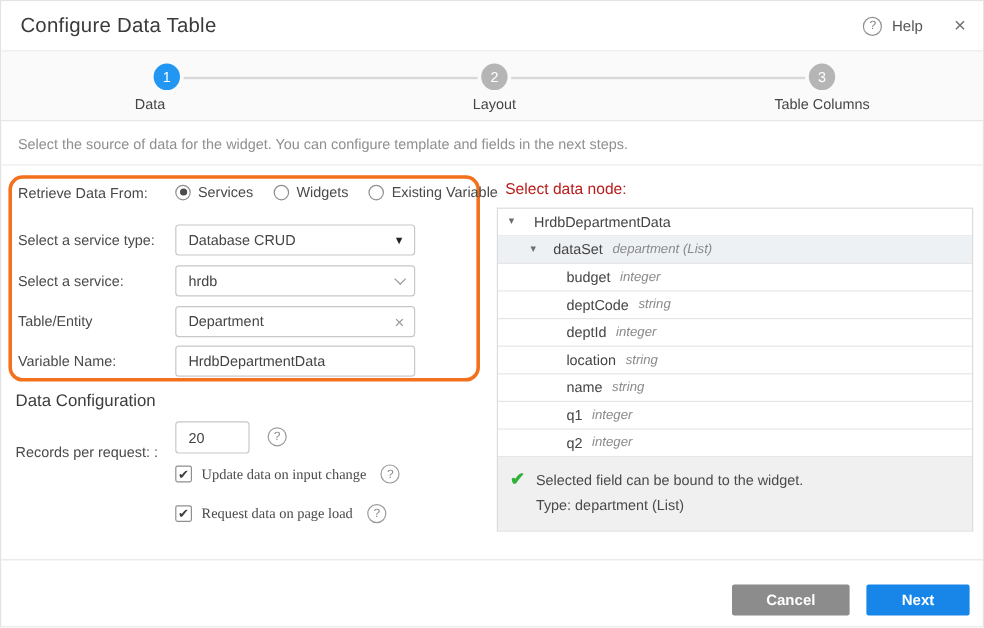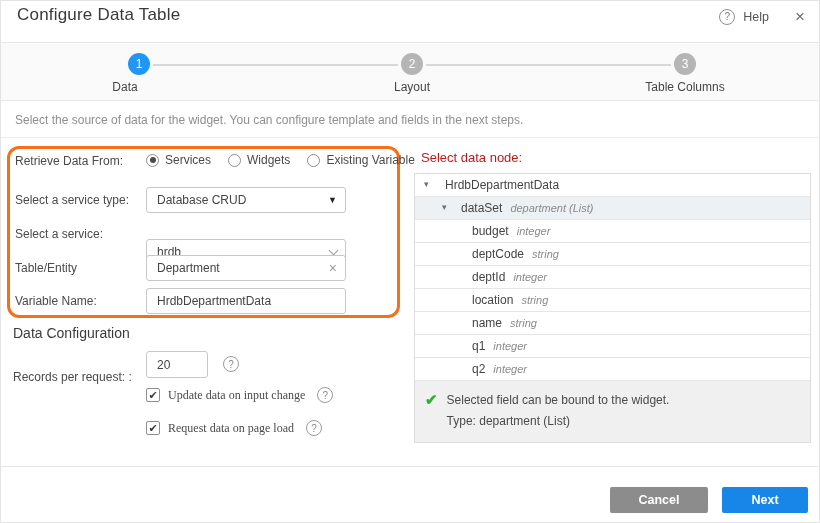--- a/index.html
+++ b/index.html
@@ -2,21 +2,21 @@
 <html><head>
 <meta charset="utf-8">
 <style>
   * { margin:0; padding:0; box-sizing:border-box; }
   html,body { background:#ffffff; }
   body { font-family:"Liberation Sans", sans-serif; color:#444; }
   #app { position:relative; width:820px; height:523px; background:#fff; overflow:hidden; border:1px solid #e3e3e3; }
 
   
   .header { position:absolute; left:0; top:0; width:820px; height:42px; background:#fff;
-            border-bottom:1px solid #e7e7e7; display:flex; align-items:flex-end; padding:17px 16px; }
+            border-bottom:1px solid #e7e7e7; display:flex; align-items:center; padding:4px 16px; }
   .title { font-size:17px; color:#3a3a3a; font-weight:400; letter-spacing:.2px; }
   .header-right { margin-left:auto; display:flex; align-items:center; gap:8px; }
   .help-circle { width:16px; height:16px; border:1px solid #909090; border-radius:50%; color:#808080;
                  font-size:10px; display:flex; align-items:center; justify-content:center; cursor:pointer; }
   .help-text { font-size:12.5px; color:#555; cursor:pointer; }
   .close-x { font-size:17px; color:#6f6f6f; margin-left:18px; cursor:pointer; line-height:1; }
 
   
   .stepper { position:absolute; left:0; top:42px; width:820px; height:58px; background:#fafafa;
              border-bottom:1px solid #e7e7e7; }
@@ -135,21 +135,21 @@
     </div>
   </div>
 
   <div class="f-label" style="top:192px;">Select a service type:</div>
   <div class="fieldbox" style="top:186px;">
     <input readonly="" value="Database CRUD" style="">
     <span class="dd-arrow">▼</span>
   </div>
 
   <div class="f-label" style="top:226px;">Select a service:</div>
-  <div class="fieldbox" style="top:238px;">
+  <div class="fieldbox" style="top:220px;">
     <input readonly="" value="hrdb" style="">
     <span class="chev"></span>
   </div>
 
   <div class="f-label" style="top:260px;">Table/Entity</div>
   <div class="fieldbox" style="top:254px;">
     <input readonly="" value="Department" style="">
     <span class="clear-x">×</span>
   </div>
 

